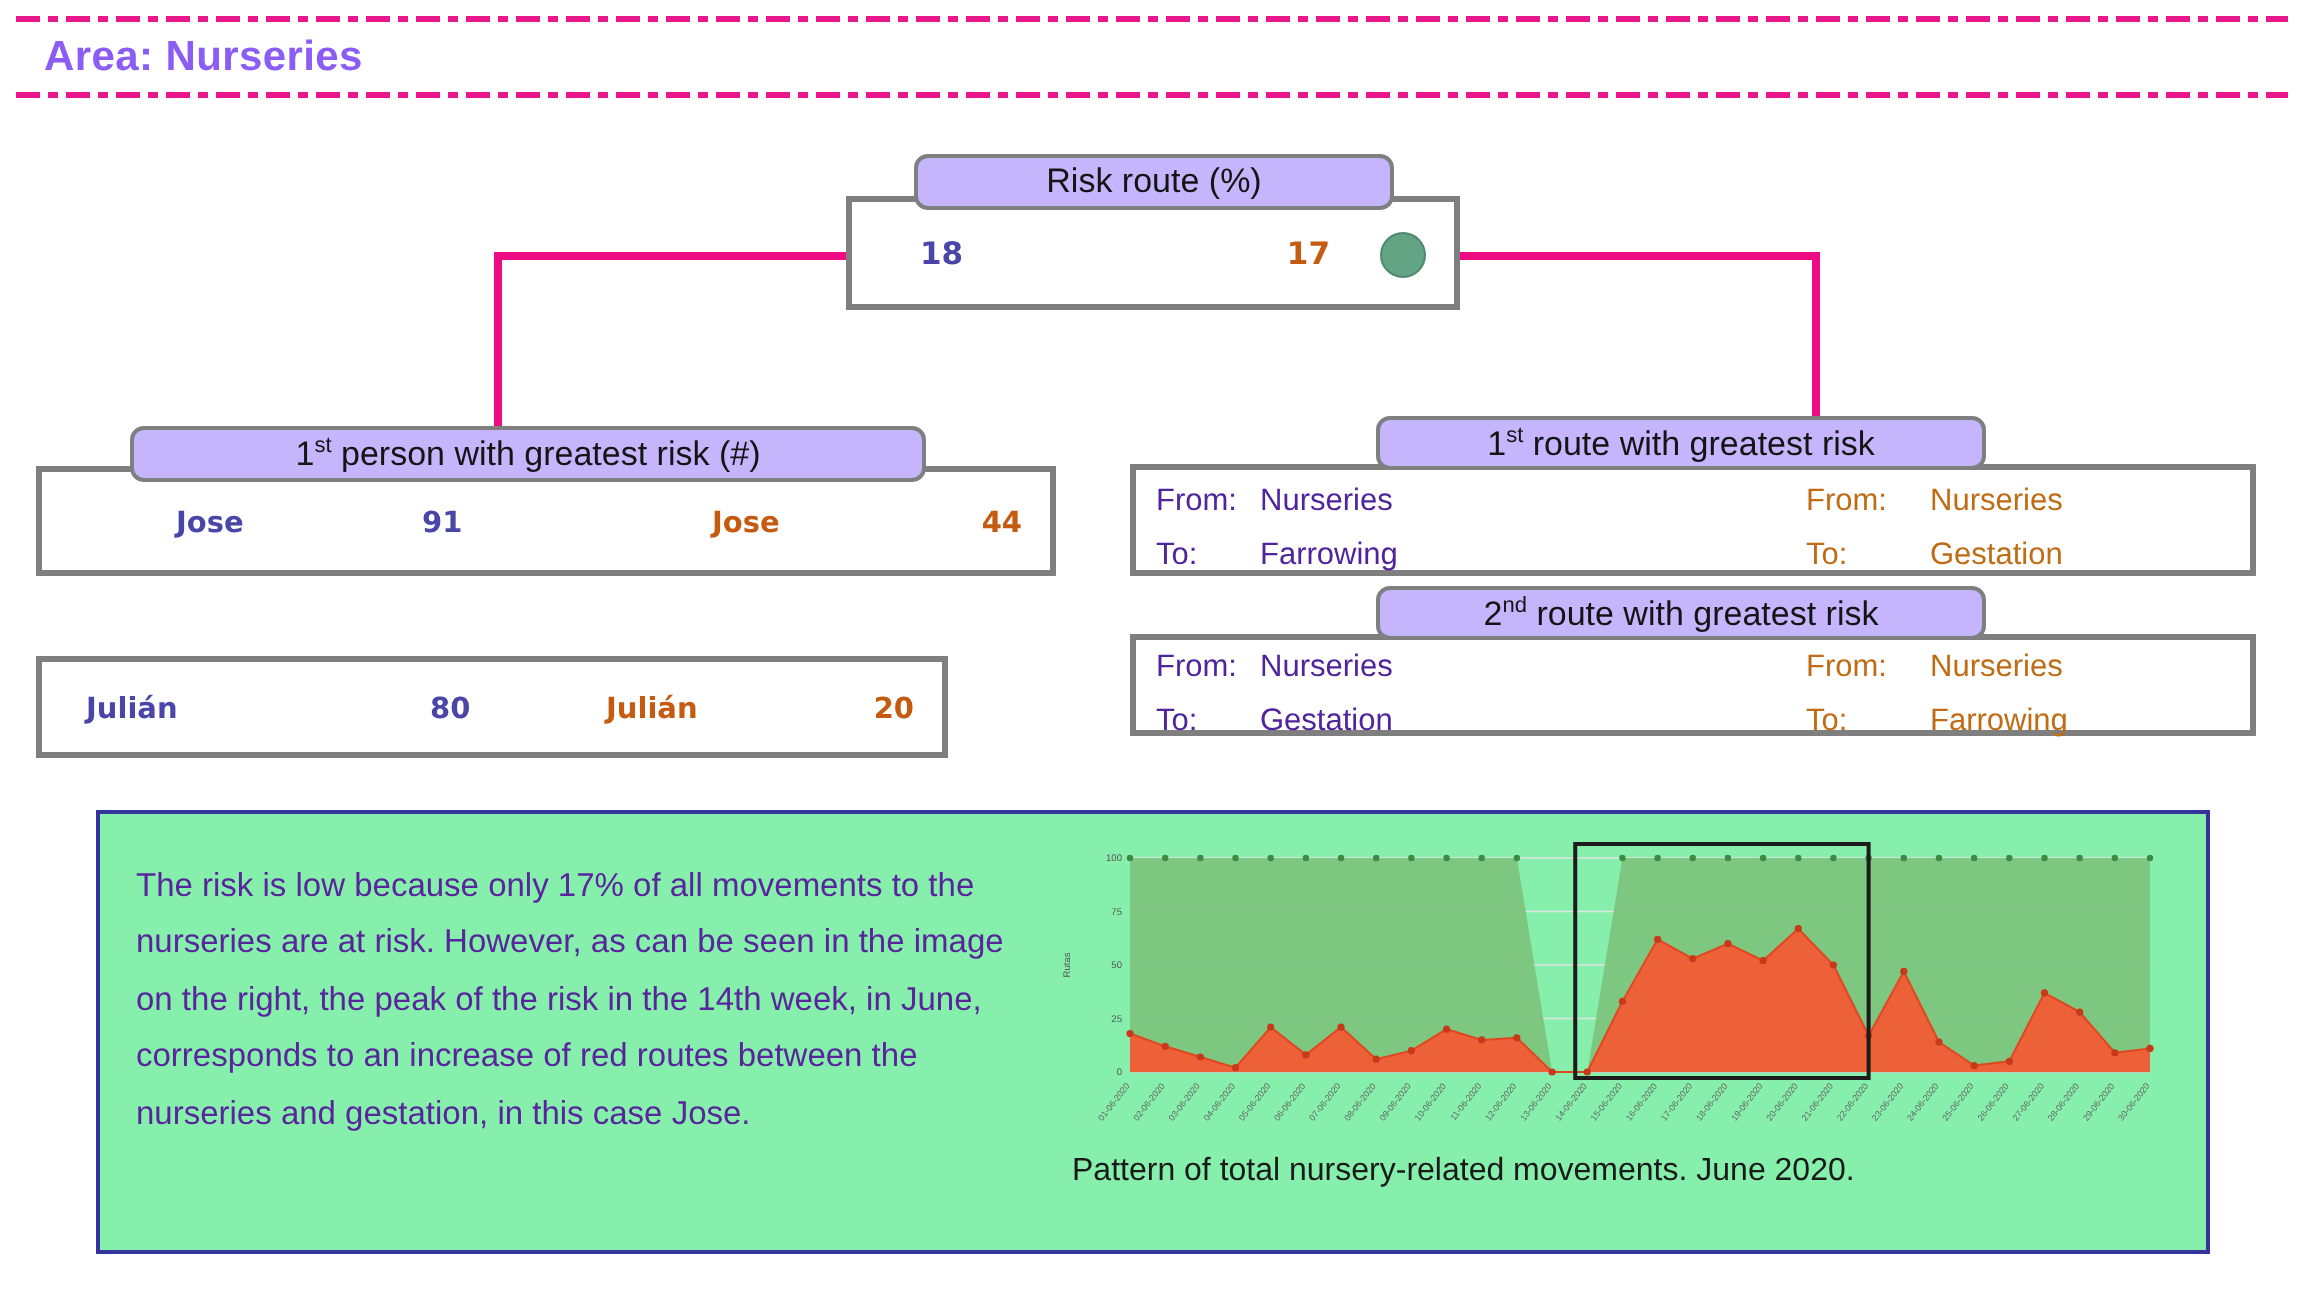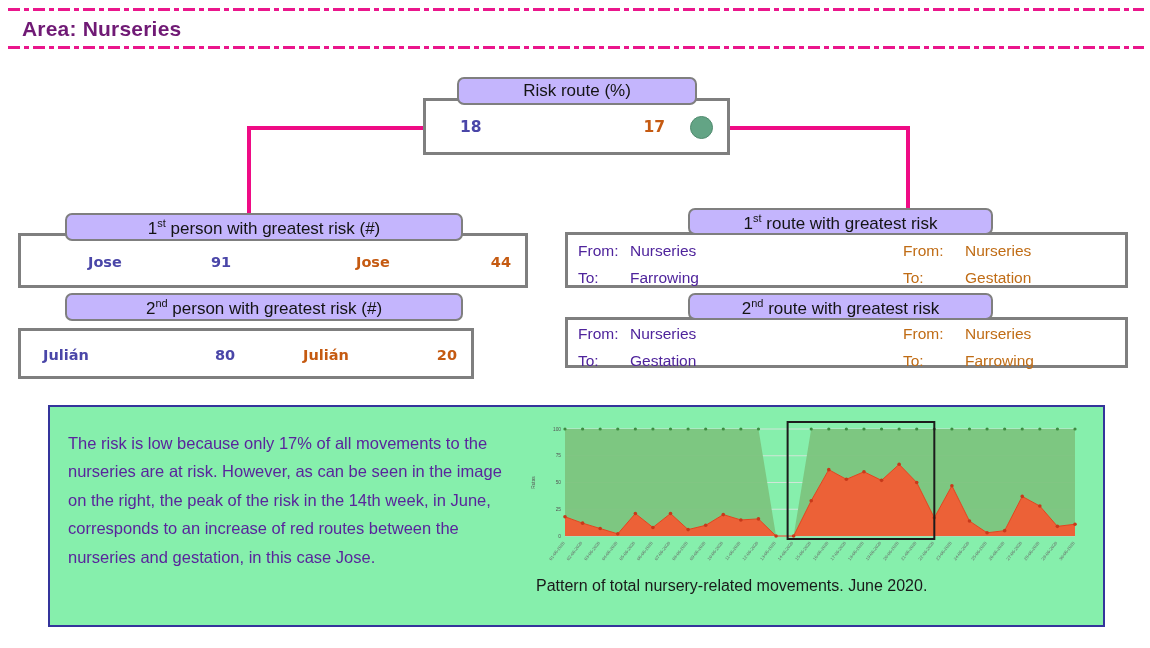--- a/index.html
+++ b/index.html
@@ -1,21 +1,21 @@
 <!DOCTYPE html>
 <html><head>
 <meta charset="utf-8">
 <style>
   * { margin:0; padding:0; box-sizing:border-box; }
   body { background:#fff; font-family:"Liberation Sans", sans-serif; }
   .page { position:relative; width:1150px; height:648px; background:#ffffff; overflow:hidden; }
 
   .dash-rule { position:absolute; left:8px; width:1136px; height:3px;
     background:repeating-linear-gradient(90deg,#ea168c 0 12px, transparent 12px 16px, #ea168c 16px 21px, transparent 21px 25px); }
-  .page-title { position:absolute; left:22px; top:17px; font-size:21px; font-weight:bold; color:#701a75; letter-spacing:.2px; }
+  .page-title { position:absolute; left:22px; top:17px; font-size:21px; font-weight:bold; color:#8b5cf6; letter-spacing:.2px; }
 
   .conn { position:absolute; background:#ef0b85; z-index:0; }
 
   .gray-box { position:absolute; background:#ffffff; border:3px solid #7f7f7f; z-index:1; }
   .tab { position:absolute; background:#c4b5fd; border:2px solid #7f7f7f; border-radius:7px;
          z-index:2; text-align:center; font-size:17px; color:#141414; padding-top:2px; }
   .tab sup { font-size:11px; }
 
   .val { position:absolute; font-family:"DejaVu Sans", sans-serif; font-weight:bold; font-size:14.5px; }
   .purple { color:#4a46a8; }
@@ -69,23 +69,20 @@
   </div>
   <div class="tab" style="left:65px; top:213px; width:398px; height:28px;">
     <span>1</span><sup>st</sup><span> person with greatest risk (#)</span>
   </div>
 
   <div class="gray-box" style="left:18px; top:328px; width:456px; height:51px;">
     <span class="val purple" style="left:22px; top:16px;">Julián</span>
     <span class="val purple" style="left:194px; top:16px;">80</span>
     <span class="val orange" style="left:282px; top:16px;">Julián</span>
     <span class="val orange" style="right:14px; top:16px;">20</span>
-  </div>
-  <div class="tab" style="left:65px; top:293px; width:398px; height:28px;">
-    <span>2</span><sup>nd</sup><span> person with greatest risk (#)</span>
   </div>
 
   <div class="gray-box" style="left:565px; top:232px; width:563px; height:56px;">
     <div class="route-col r-purple" style="left:10px; top:7px;">
       <div class="route-row"><span class="route-label">From:</span><span>Nurseries</span></div>
       <div class="route-row"><span class="route-label">To:</span><span>Farrowing</span></div>
     </div>
     <div class="route-col r-orange" style="left:335px; top:7px;">
       <div class="route-row"><span class="route-label">From:</span><span>Nurseries</span></div>
       <div class="route-row"><span class="route-label">To:</span><span>Gestation</span></div>

